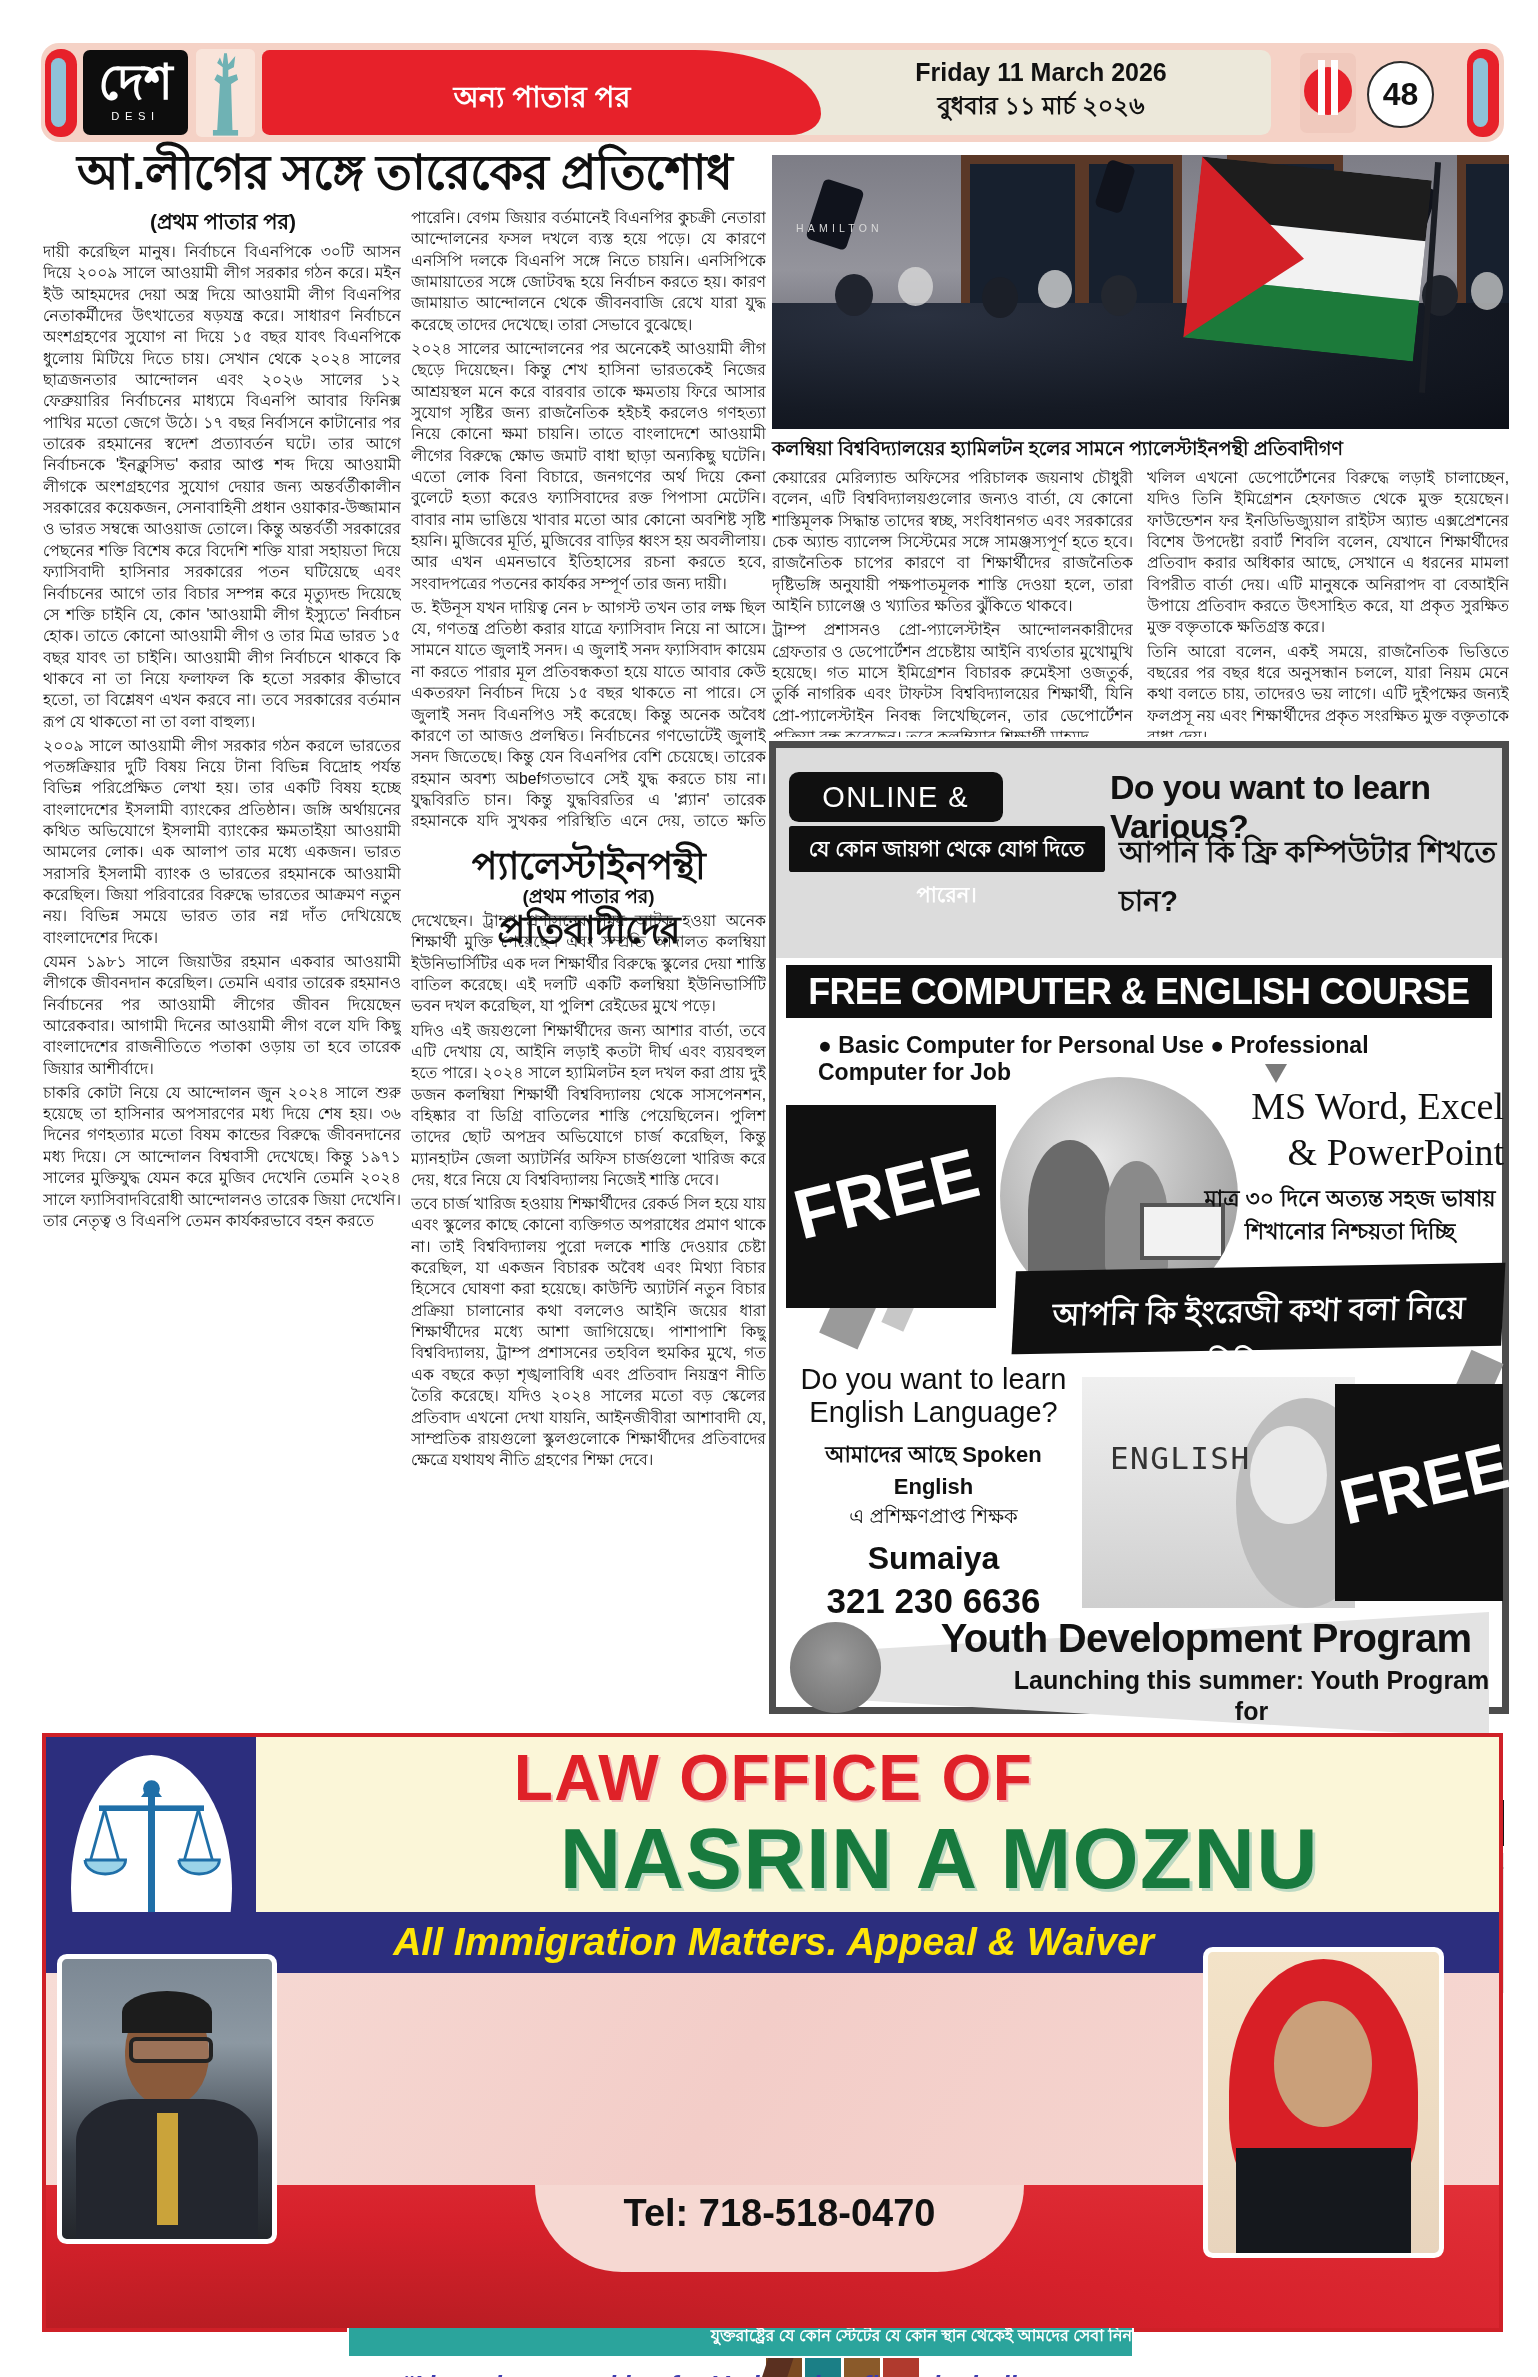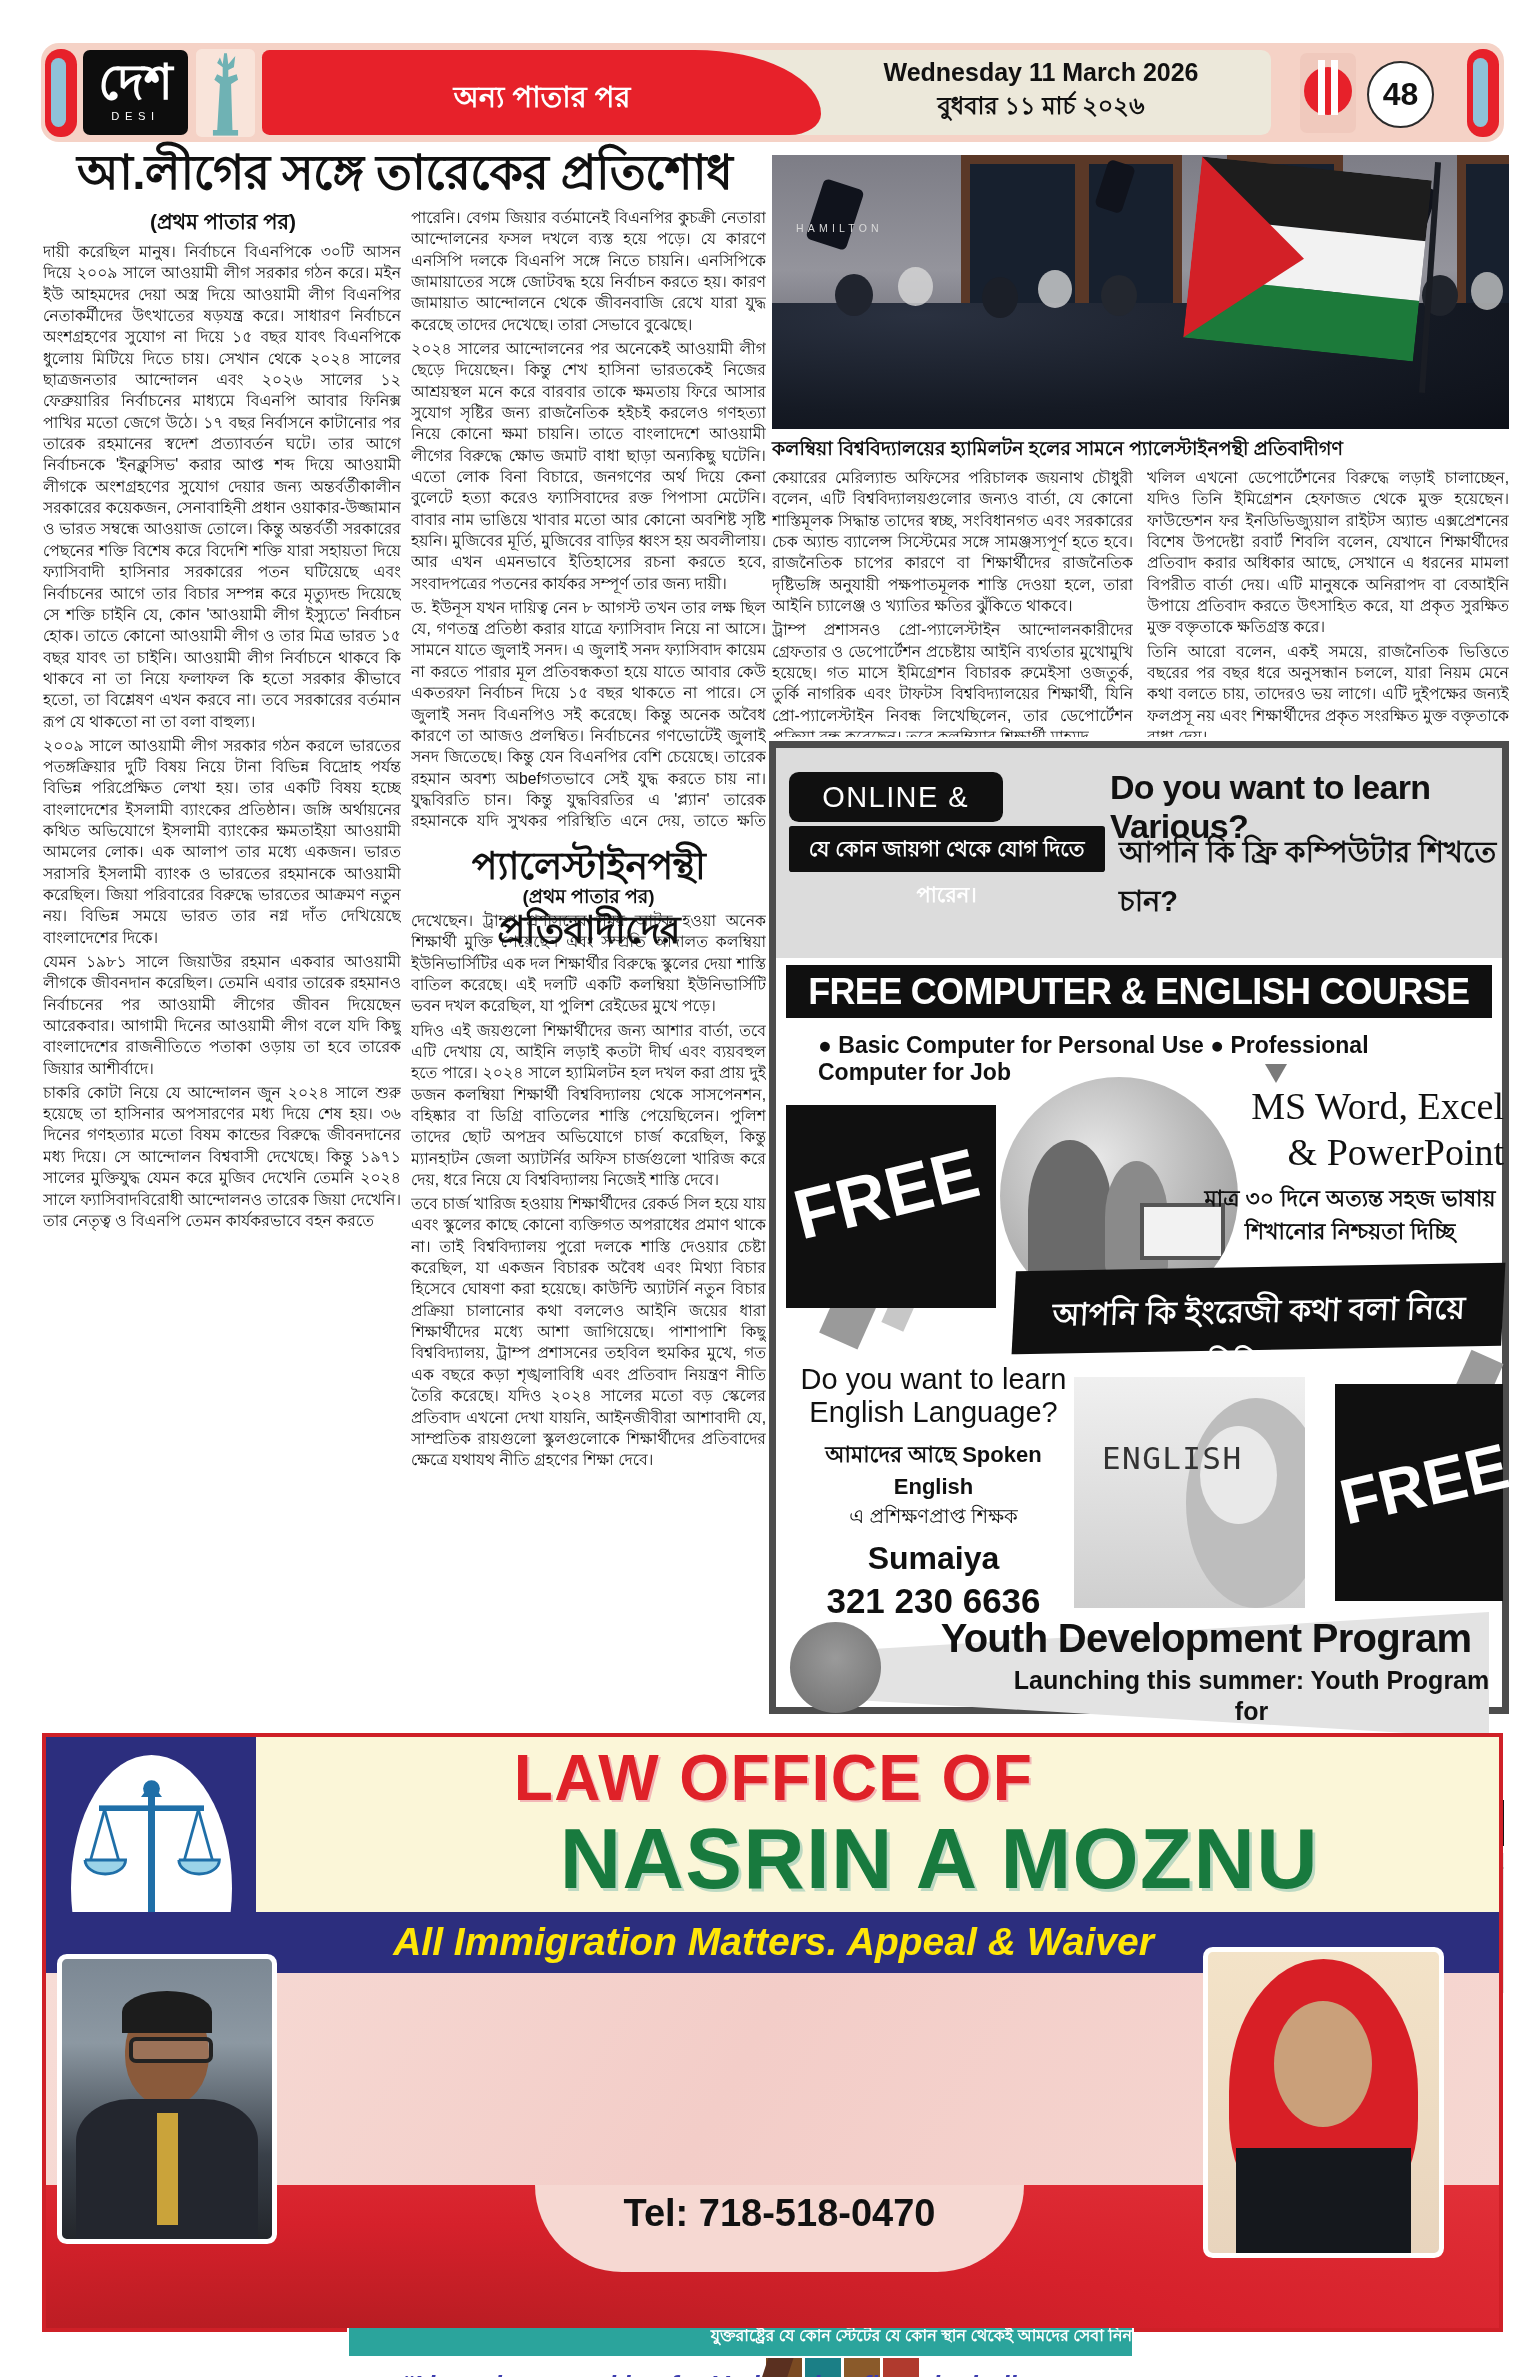--- a/index.html
+++ b/index.html
@@ -84,22 +84,22 @@
           font-size:38px;line-height:1.2;}
   .promise{position:absolute;left:420px;top:434px;width:308px;text-align:center;font-size:22px;font-weight:bold;line-height:1.5;}
   .engbanner{position:absolute;left:238px;top:519px;width:489px;height:83px;background:#101010;transform:skewX(-4deg) rotate(-1deg);}
   .engbanner span{position:absolute;left:21px;top:19.6px;width:448px;text-align:center;color:#fff;font-size:31px;font-weight:bold;}
   .learnblk{position:absolute;left:7px;top:615px;width:301px;text-align:center;}
   .learn1{font-size:29px;line-height:1.15;}
   .spoken1{font-size:22px;font-weight:bold;margin-top:7px;}
   .spoken2{font-size:19.6px;margin-top:2.8px;}
   .teacher{font-size:32px;font-weight:bold;margin-top:5.6px;}
   .phone{font-size:35px;font-weight:bold;margin-top:4.2px;}
-  .engphoto{position:absolute;left:298px;top:629px;width:231px;height:231px;
-      background:linear-gradient(#f0f0f0,#cfcfcf);overflow:hidden;}
+  .engphoto{position:absolute;left:306px;top:629px;width:231px;height:231px;
+      background:linear-gradient(#f0f0f0,#cfcfcf);overflow:hidden;padding-left:42px;}
   .engphoto .word{position:absolute;left:28px;top:63px;font-size:31px;letter-spacing:1.4px;color:#333;
       font-family:"DejaVu Sans Mono",monospace;}
   .engphoto .hair{position:absolute;right:-21px;top:21px;width:140px;height:210px;background:#bdbdbd;border-radius:50%;}
   .engphoto .face{position:absolute;right:28px;top:49px;width:77px;height:98px;background:#e9e9e9;border-radius:50%;}
   .f2{left:559px;top:636px;width:168px;height:217px;}
   .f2 span{left:4.2px;top:63px;font-size:64px;transform:rotate(-13deg);}
   .ydp-logo{position:absolute;left:14px;top:874px;width:91px;height:91px;border-radius:50%;
       background:radial-gradient(circle at 50% 40%, #9a9a9a, #6f6f6f);}
   .ydp-beam{position:absolute;left:84px;top:864px;width:629px;height:126px;background:#e3e3e3;
       clip-path:polygon(0 30%,100% 0,100% 100%,0 70%);}
@@ -186,21 +186,21 @@
       <span class="logo-en">DESI</span>
     </div>
     <div class="abs statue">
       <svg width="59" height="88" viewBox="0 0 84 126">
         <polygon points="40,6 44,6 46,22 56,10 54,26 46,30 46,40 58,36 60,44 50,50 52,118 30,118 34,50 26,44 30,36 38,40 38,26 30,20 34,12 38,22" fill="#6fb2b4"></polygon>
         <rect x="24" y="116" width="36" height="8" fill="#6fb2b4"></rect>
       </svg>
     </div>
     <div class="abs cream-panel">
       <div class="date-block">
-        <div class="date-en">Wednesday 11 March 2026</div>
+        <div class="date-en">Friday 11 March 2026</div>
         <div class="date-bn">বুধবার ১১ মার্চ ২০২৬</div>
       </div>
     </div>
     <div class="abs red-banner">
       <span>অন্য পাতার পর</span>
     </div>
     <div class="abs monu">
       <div class="disc"></div>
       <div class="bar" style="left:18px;"></div>
       <div class="bar" style="left:31px;"></div>

